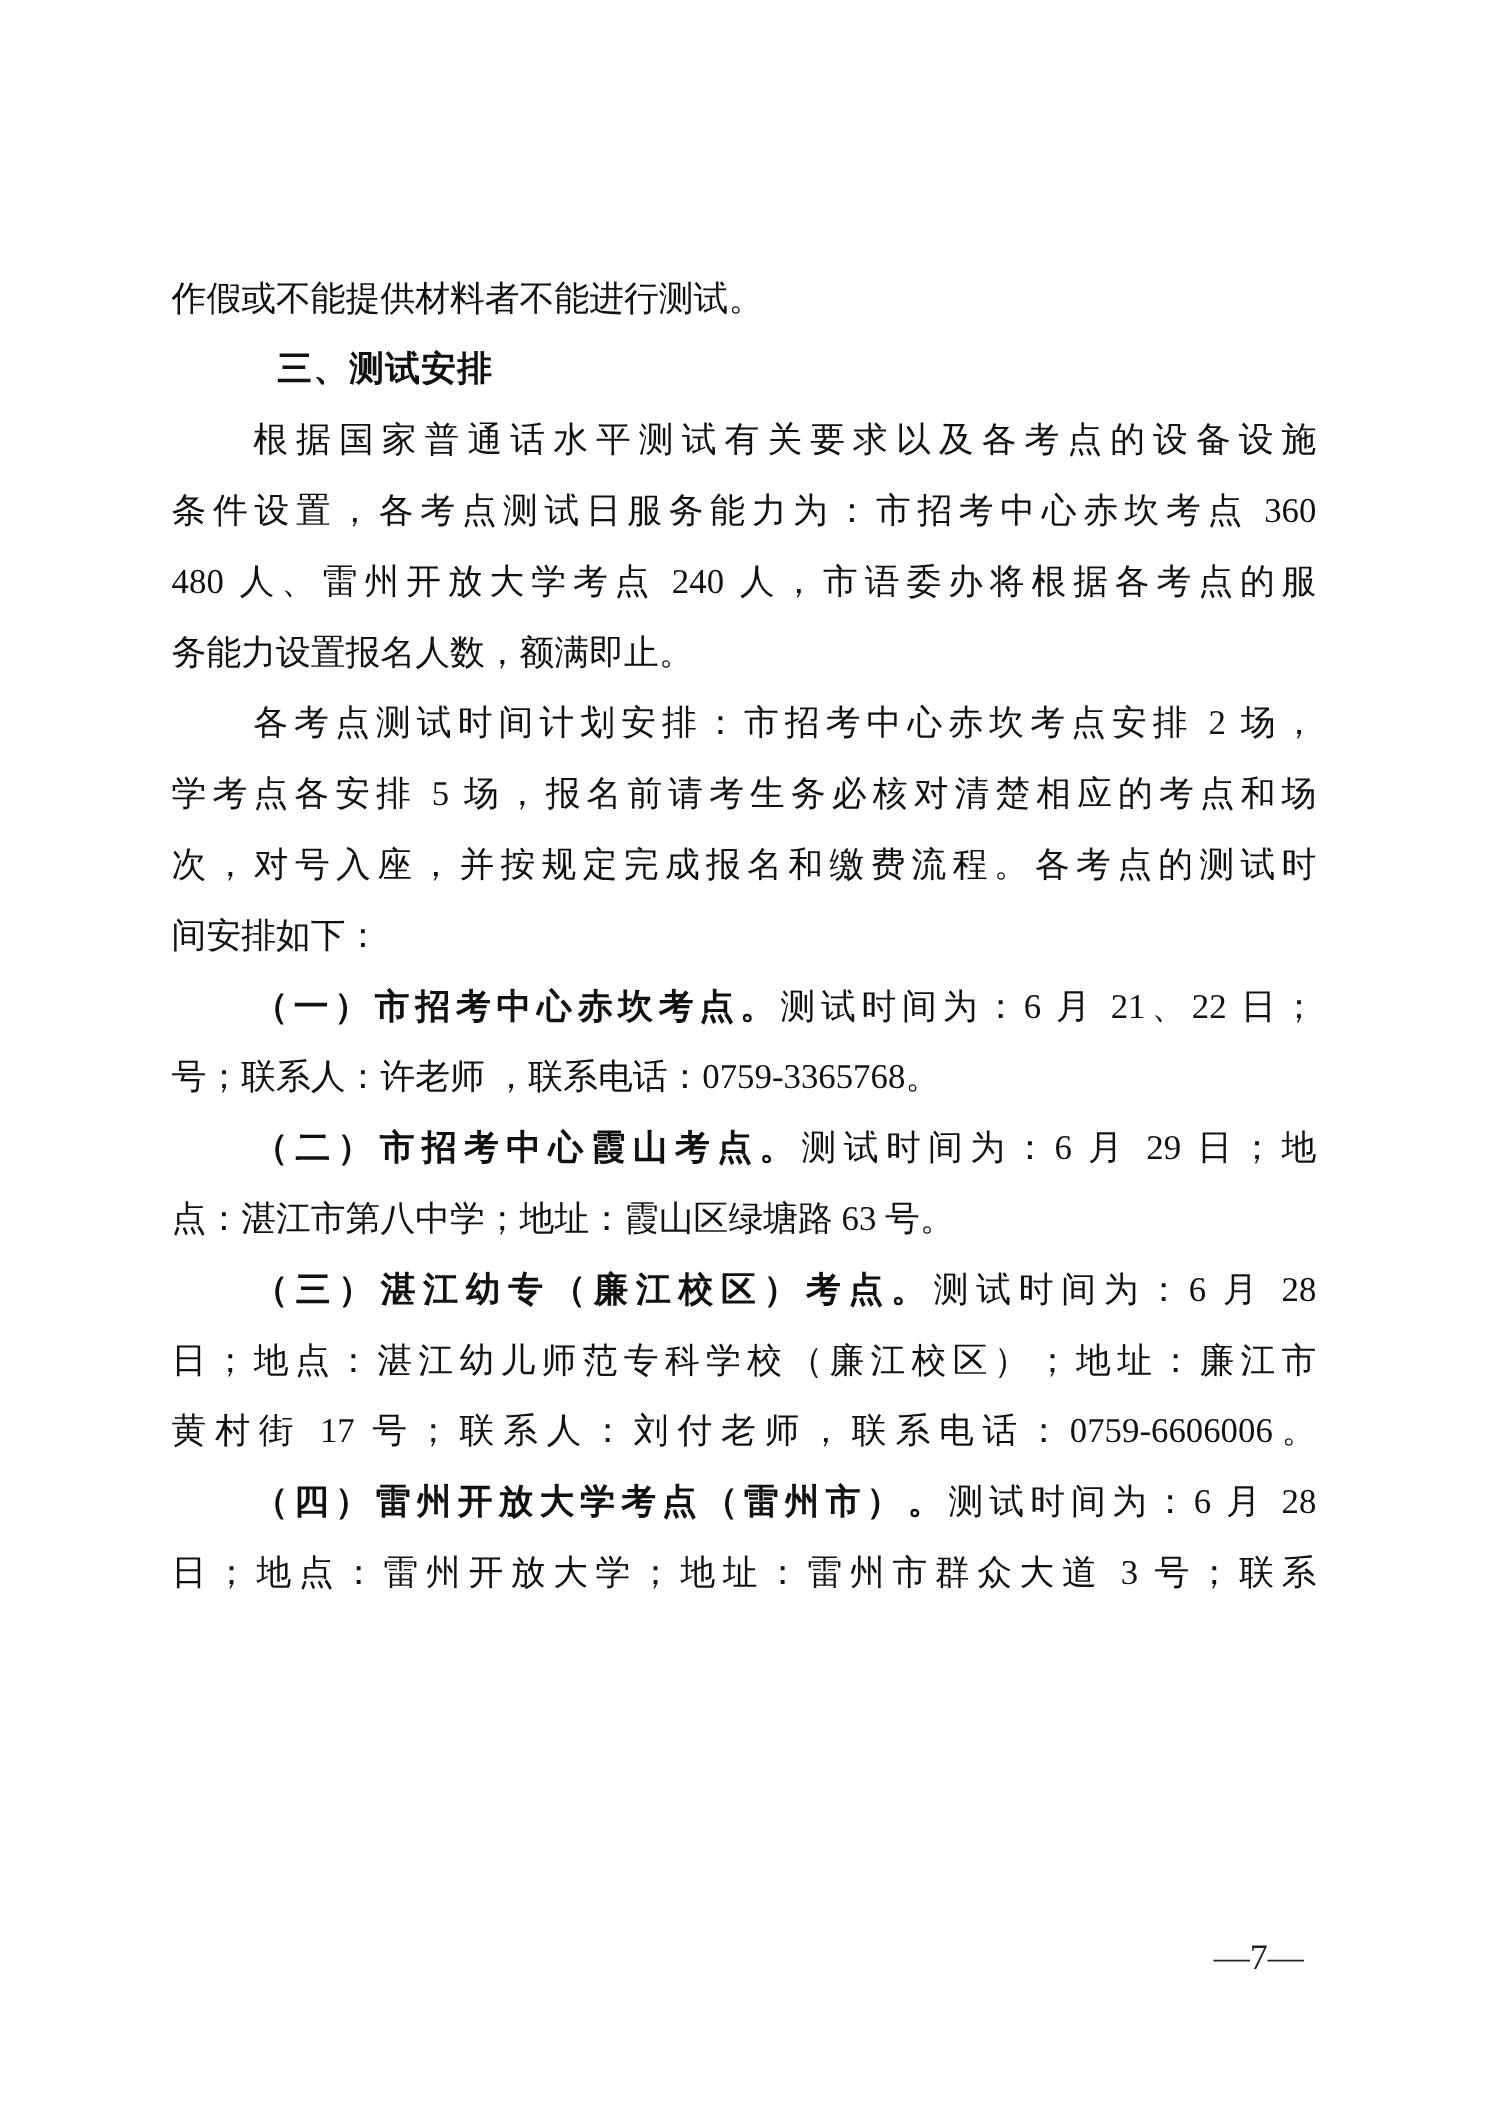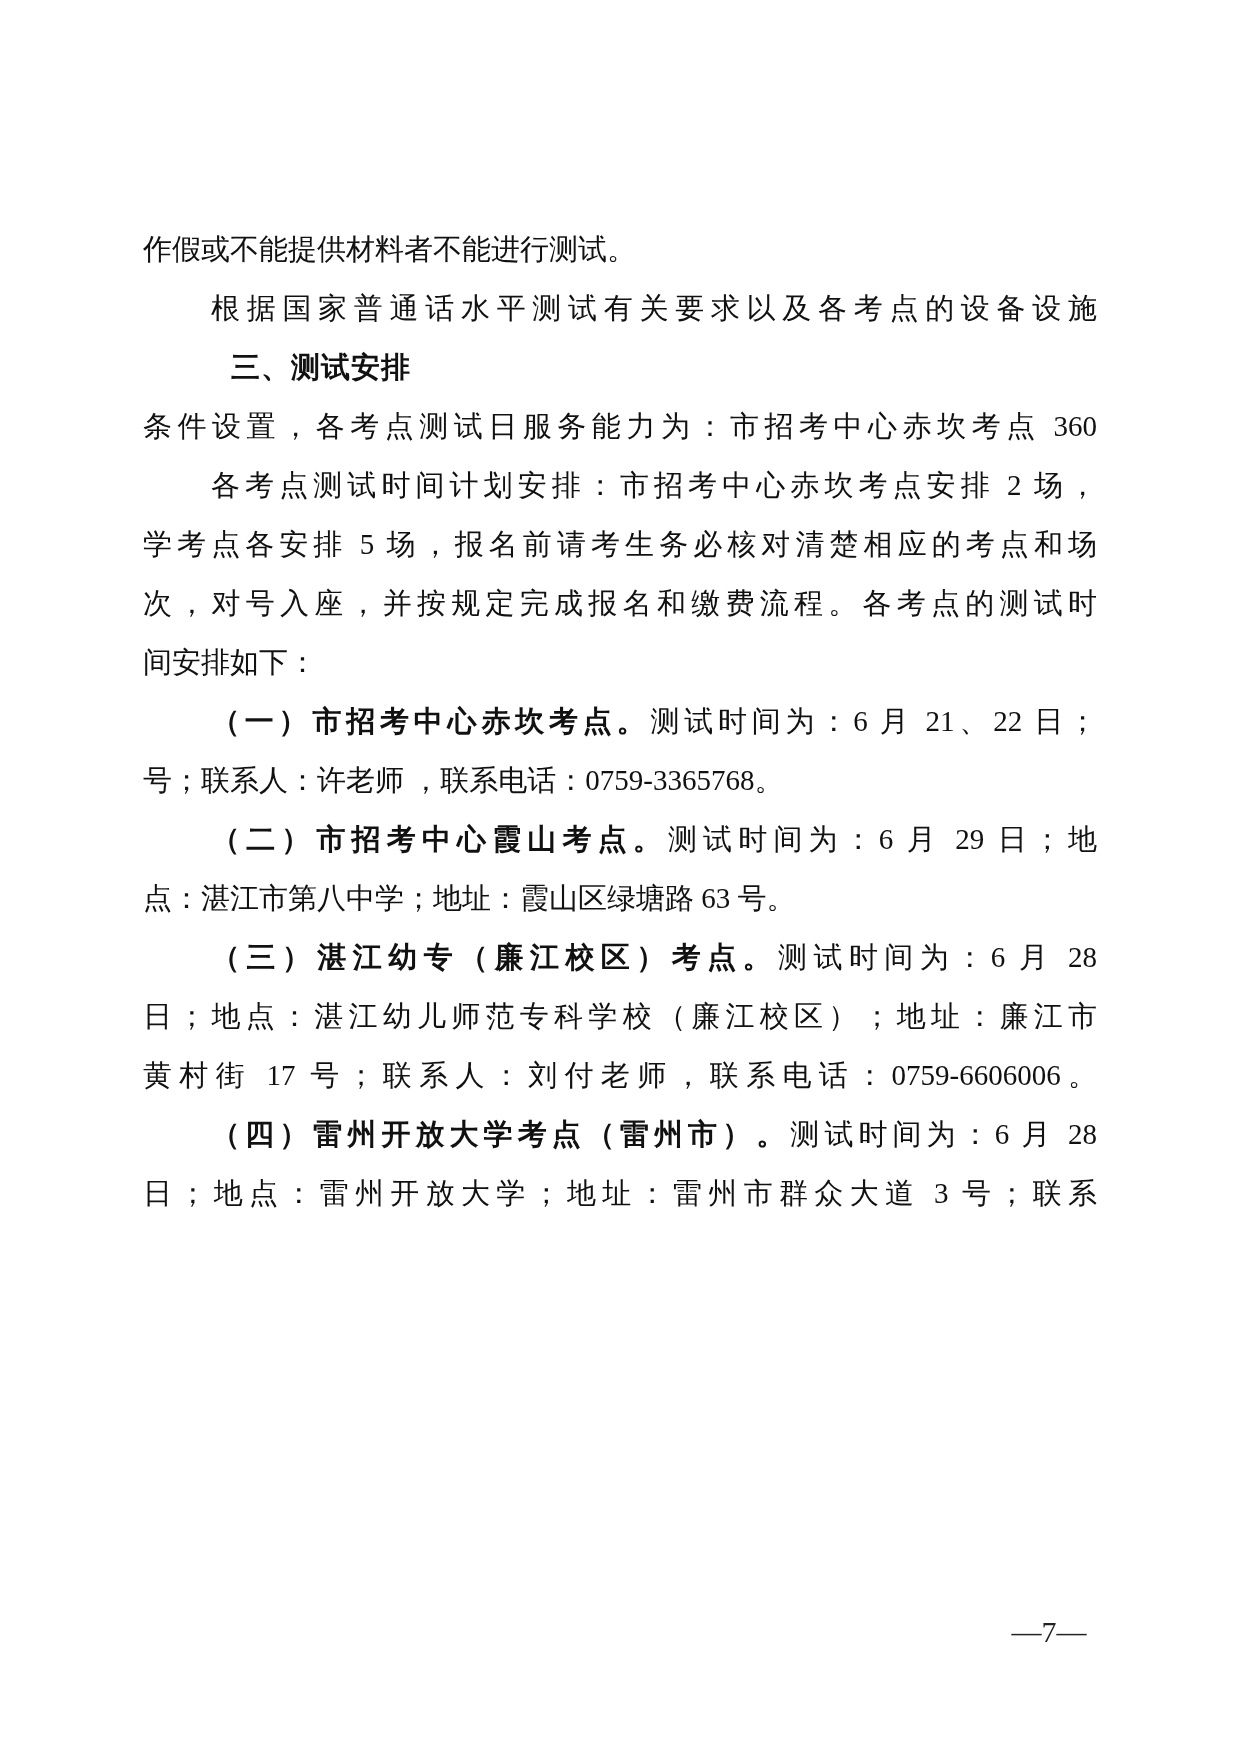--- a/index.html
+++ b/index.html
@@ -59,23 +59,25 @@
     color: #222222;
     font-family: "Liberation Serif", serif;
   }
 </style>
 </head>
 <body>
 
 <div class="page">
   <div class="text-block">
       <div class="line l"><span>作假或不能提供材料者不能进行测试。</span></div>
+      <div class="line l ind heading"><b>三、测试安排</b></div>
       <div class="line j ind"><span>根据国家普通话水平测试有关要求以及各考点的设备设施</span></div>
-      <div class="line l ind heading"><b>三、测试安排</b></div>
       <div class="line j"><span>条件设置，各考点测试日服务能力为：市招考中心赤坎考点 360</span></div>
+      <div class="line j"><span>480 人、雷州开放大学考点 240 人，市语委办将根据各考点的服</span></div>
+      <div class="line l"><span>务能力设置报名人数，额满即止。</span></div>
       <div class="line j ind"><span>各考点测试时间计划安排：市招考中心赤坎考点安排 2 场，</span></div>
       <div class="line j"><span>学考点各安排 5 场，报名前请考生务必核对清楚相应的考点和场</span></div>
       <div class="line j"><span>次，对号入座，并按规定完成报名和缴费流程。各考点的测试时</span></div>
       <div class="line l"><span>间安排如下：</span></div>
       <div class="line j ind"><b>（一）市招考中心赤坎考点。</b><span>测试时间为：6 月 21、22 日；</span></div>
       <div class="line l"><span>号；联系人：许老师 ，联系电话：0759-3365768。</span></div>
       <div class="line j ind"><b>（二）市招考中心霞山考点。</b><span>测试时间为：6 月 29 日；地</span></div>
       <div class="line l"><span>点：湛江市第八中学；地址：霞山区绿塘路 63 号。</span></div>
       <div class="line j ind"><b>（三）湛江幼专（廉江校区）考点。</b><span>测试时间为：6 月 28</span></div>
       <div class="line j"><span>日；地点：湛江幼儿师范专科学校（廉江校区）；地址：廉江市</span></div>

